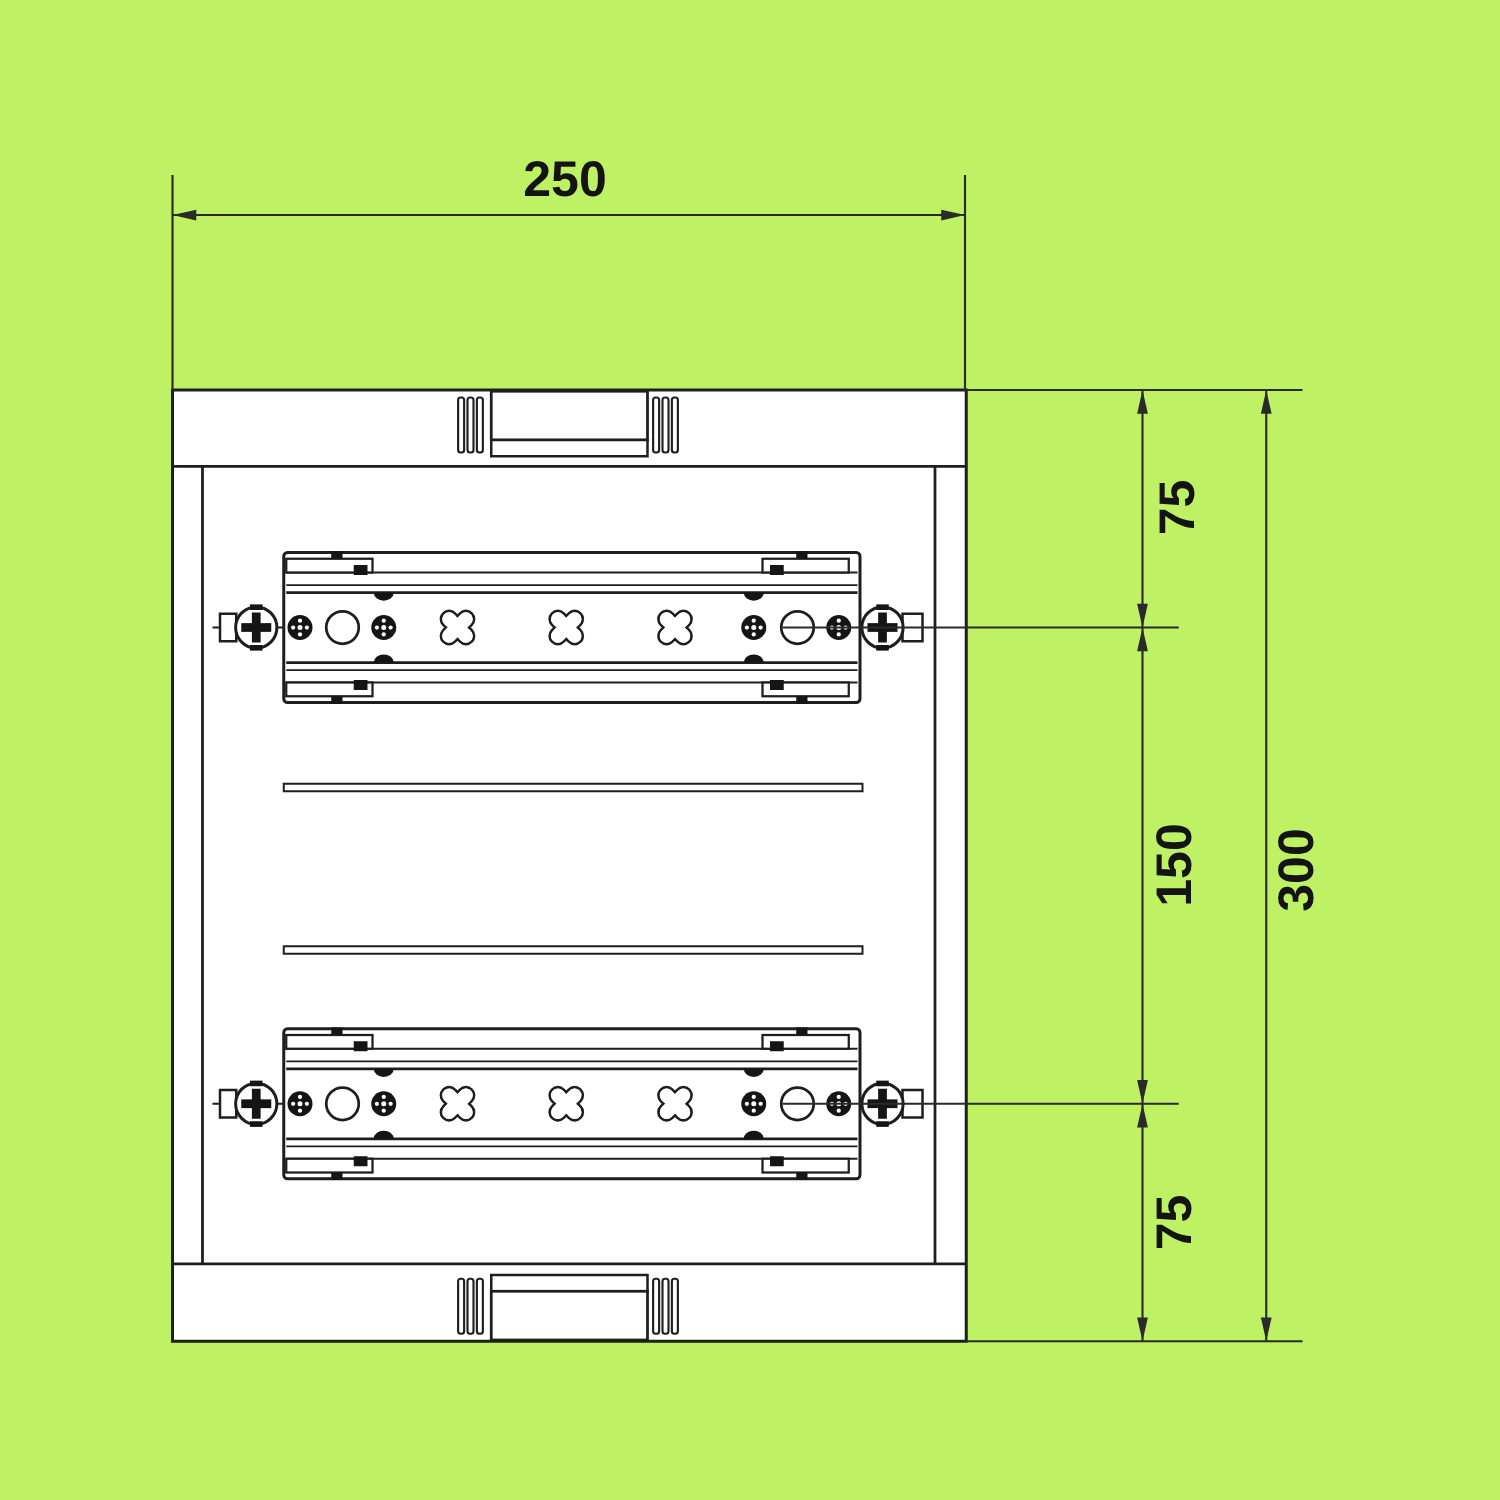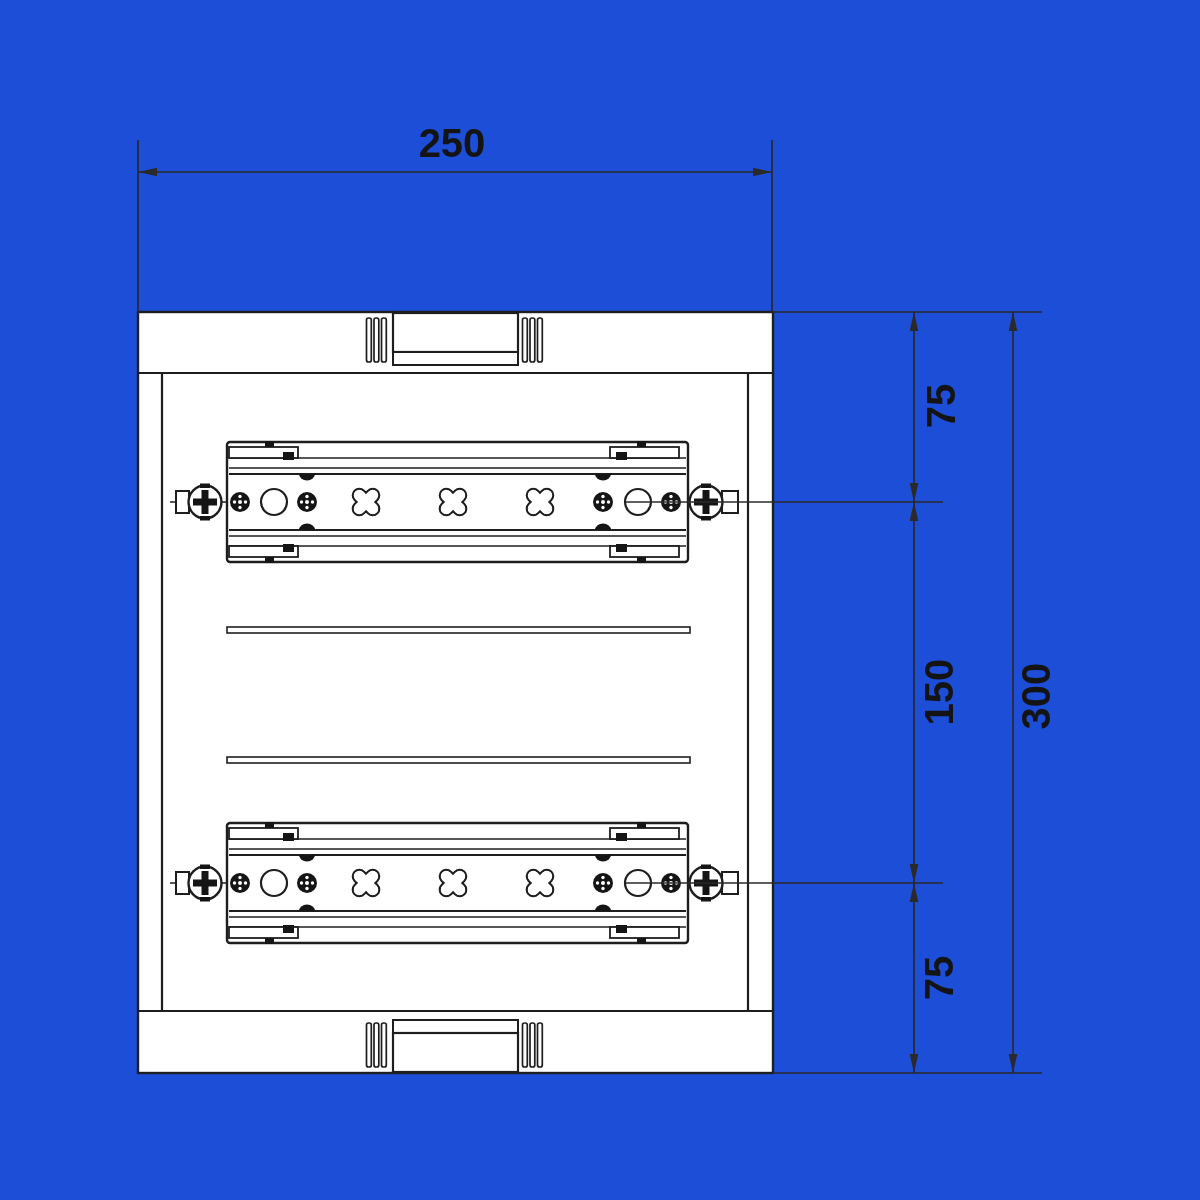--- a/index.html
+++ b/index.html
@@ -1,16 +1,16 @@
 <!DOCTYPE html>
 <html><head>
 <meta charset="utf-8">
 <style>
   html,body{margin:0;padding:0;background:#ffffff;}
-  .canvas{position:relative;width:1200px;height:1200px;background:#1d4ed8;overflow:hidden;}
+  .canvas{position:relative;width:1200px;height:1200px;background:#bef264;overflow:hidden;}
   svg{position:absolute;left:0;top:0;}
   .part{fill:#ffffff;stroke:#1e1e1e;}
   .edge{stroke:#1e1e1e;fill:none;}
   .dim{stroke:#2a2a2a;fill:none;stroke-width:1.7;}
   .arrow{fill:#2a2a2a;stroke:none;}
   .dark{fill:#151515;stroke:none;}
   .dot{fill:#ffffff;stroke:none;}
   text{font-family:"Liberation Sans", sans-serif;font-weight:700;font-size:40px;fill:#141414;}
 </style>
 </head>

